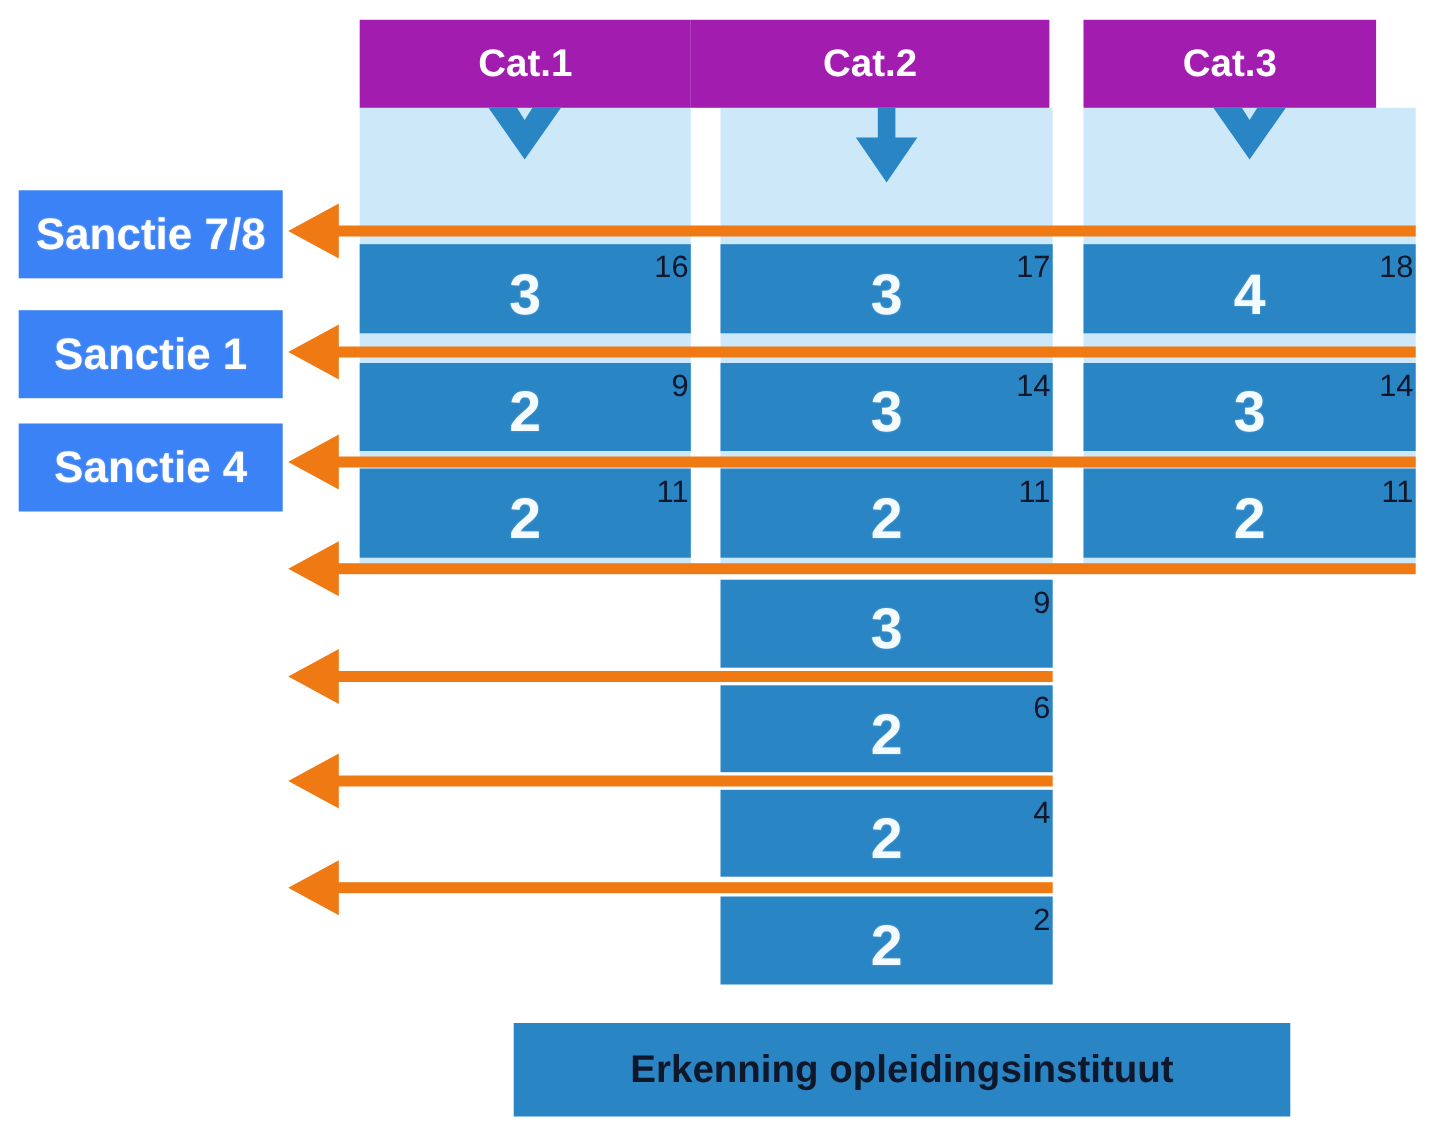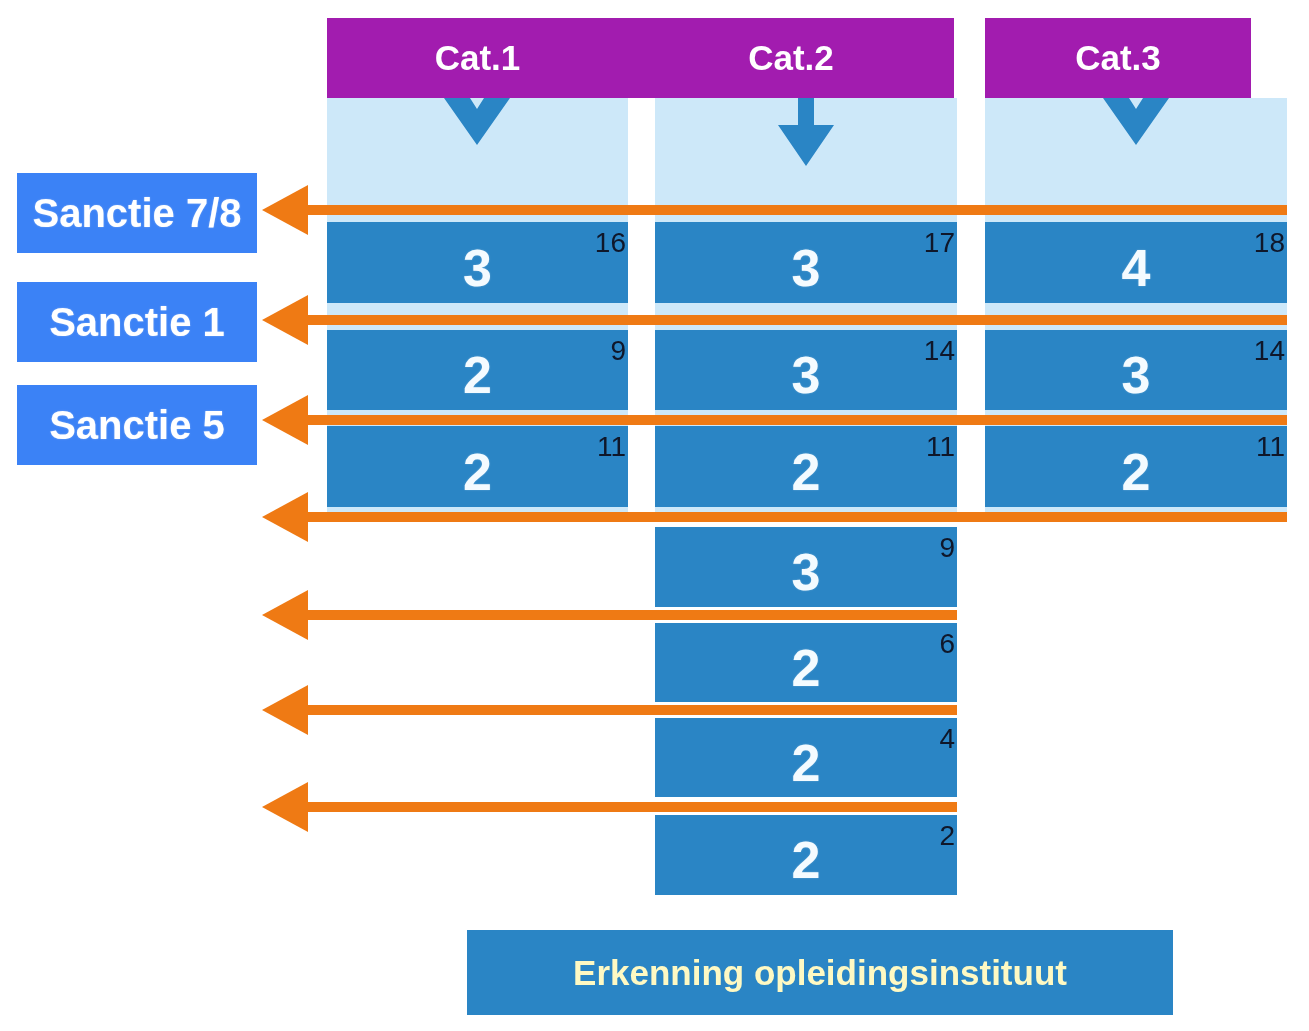--- a/index.html
+++ b/index.html
@@ -92,37 +92,37 @@
     background: #ef7a14;
   }
   
   .darrow { position: absolute; z-index: 4; }
   
   .banner {
     position: absolute;
     left: 467px; top: 930px;
     width: 706px; height: 85px;
     background: #2a85c5;
-    color: #fef9c3;
+    color: #0f172a;
     font-size: 35px;
     font-weight: bold;
     display: flex;
     align-items: center;
     justify-content: center;
     z-index: 3;
   }
 </style>
 </head>
 <body>
 
 <div class="canvas">
 
   <div class="slabel" style="top:173px">Sanctie 7/8</div>
   <div class="slabel" style="top:282px">Sanctie 1</div>
-  <div class="slabel" style="top:385px">Sanctie 5</div>
+  <div class="slabel" style="top:385px">Sanctie 4</div>
 
   <div class="colbg" style="left:327px;width:301px"></div>
   <div class="colbg" style="left:655px;width:302px"></div>
   <div class="colbg" style="left:985px;width:302px"></div>
 
   <div class="chead" style="left:327px;width:301px">Cat.1</div>
   <div class="chead" style="left:628px;width:326px">Cat.2</div>
   <div class="chead" style="left:985px;width:266px">Cat.3</div>
 
   <svg class="darrow" style="left:444px;top:98px" width="66" height="48" viewBox="0 0 66 48">

